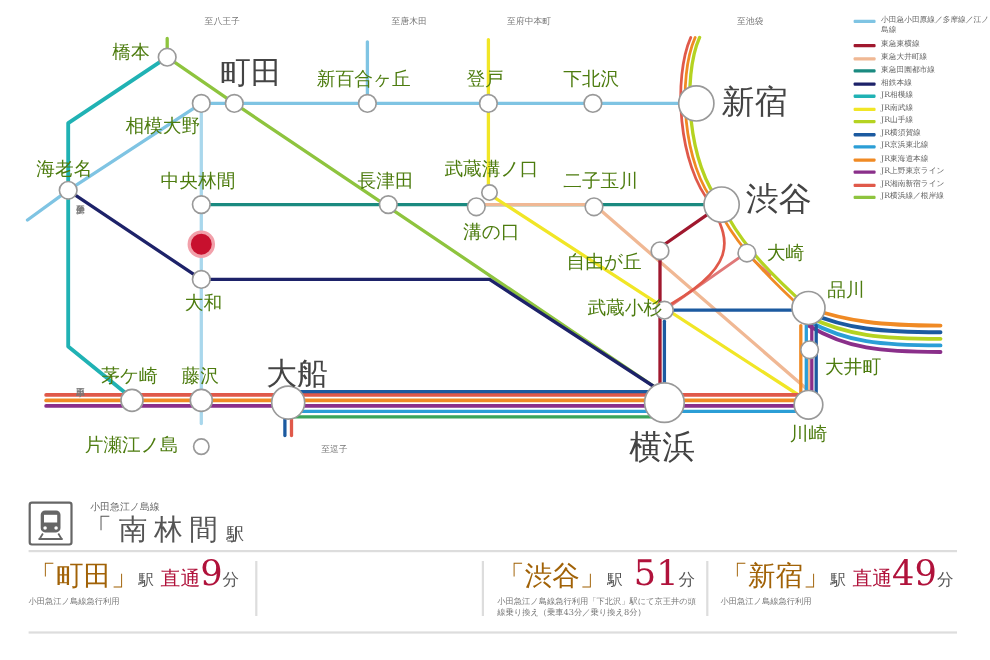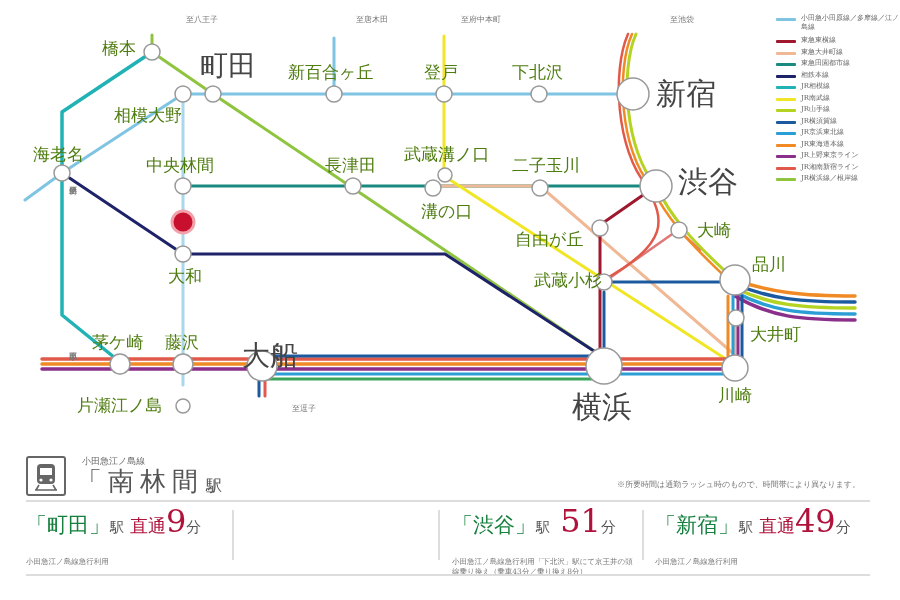--- a/index.html
+++ b/index.html
@@ -19,26 +19,26 @@
   .lg-row.tall{height:22px;}
   
   #info{position:absolute;left:0;top:440px;width:900px;height:160px;}
   .train-icon{position:absolute;left:26px;top:16px;width:40px;height:40px;border:2px solid #666;border-radius:3px;box-sizing:border-box;}
   .line-name{position:absolute;left:82px;top:15px;font-size:9px;color:#666;}
   .station-title{position:absolute;left:76px;top:24px;font-size:26px;color:#555;letter-spacing:6px;}
   .station-suffix{position:absolute;left:206px;top:36px;font-size:16px;color:#555;}
   .note{position:absolute;right:40px;top:39px;font-size:8px;color:#777;}
   .rule{position:absolute;left:26px;width:844px;height:2px;background:#ddd;}
   .card{position:absolute;top:62px;height:70px;}
-  .card .dest-name{font-size:21px;color:#15803d;white-space:nowrap;}
+  .card .dest-name{font-size:25px;color:#a16207;white-space:nowrap;}
   .card .eki{font-size:14px;color:#555;}
   .card .direct{font-size:18px;color:#b0123b;font-weight:normal;margin-left:6px;}
   .card .mins{font-size:32px;color:#b0123b;}
   .card .fun{font-size:15px;color:#555;}
-  .card .sub{font-size:7.5px;color:#777;line-height:1.35;margin-top:17px;}
+  .card .sub{font-size:7.5px;color:#777;line-height:1.35;margin-top:2px;}
   .vsep{position:absolute;top:70px;width:2px;height:50px;background:#ddd;}
 </style>
 </head>
 <body>
 
 <div id="map">
   <svg width="900" height="440" viewBox="0 0 900 440">
     <g fill="none" stroke-linecap="round" stroke-linejoin="round">
 
       <path d="M152 35 L152 52 L213 94 L338 178 L600 355" stroke="#8ec43e" stroke-width="3"></path>
@@ -146,21 +146,21 @@
   <span class="st-label m" style="left:512px;top:157px;">二子玉川</span>
   <span class="st-label xl" style="left:678px;top:167px;">渋谷</span>
   <span class="st-label m" style="left:515px;top:231px;">自由が丘</span>
   <span class="st-label m" style="left:697px;top:222px;">大崎</span>
   <span class="st-label m" style="left:168px;top:268px;">大和</span>
   <span class="st-label m" style="left:534px;top:272px;">武蔵小杉</span>
   <span class="st-label m" style="left:752px;top:256px;">品川</span>
   <span class="st-label m" style="left:750px;top:326px;">大井町</span>
   <span class="st-label m" style="left:92px;top:334px;">茅ケ崎</span>
   <span class="st-label m" style="left:165px;top:334px;">藤沢</span>
-  <span class="st-label l" style="left:242px;top:326px;margin-top:16px;">大船</span>
+  <span class="st-label l" style="left:242px;top:326px;">大船</span>
   <span class="st-label xl" style="left:572px;top:392px;">横浜</span>
   <span class="st-label m" style="left:718px;top:387px;">川崎</span>
   <span class="st-label m" style="left:77px;top:397px;">片瀬江ノ島</span>
 
 
   <div id="legend">
     <div class="lg-row tall">
         <span class="lg-swatch" style="background:#7fc4e3"></span>
         <span class="lg-text">小田急小田原線／多摩線／江ノ島線</span>
       </div>
@@ -225,21 +225,20 @@
       <rect x="9" y="6" width="18" height="20" rx="4" fill="#666"></rect>
       <rect x="12" y="10" width="12" height="7" fill="#fff"></rect>
       <circle cx="13" cy="22" r="1.6" fill="#fff"></circle>
       <circle cx="23" cy="22" r="1.6" fill="#fff"></circle>
       <path d="M11 27 L8 32 M25 27 L28 32 M7 32 L29 32" stroke="#666" stroke-width="1.6" fill="none"></path>
     </svg>
   </div>
   <span class="line-name">小田急江ノ島線</span>
   <span class="station-title">「南林間」</span>
   <span class="station-suffix">駅</span>
-  <span class="note">※所要時間は通勤ラッシュ時のもので、時間帯により異なります。</span>
   <div class="rule" style="top:60px;"></div>
 
   <div class="card" style="left:26px;width:200px;">
     <span class="dest-name">「町田」</span><span class="eki">駅</span><span class="direct">直通</span><span class="mins">9</span><span class="fun">分</span>
     <div class="sub">小田急江ノ島線急行利用</div>
   </div>
   <div class="vsep" style="left:232px;"></div>
   <div class="vsep" style="left:438px;"></div>
   <div class="card" style="left:452px;width:184px;">
     <span class="dest-name">「渋谷」</span><span class="eki">駅</span>&nbsp;&nbsp;<span class="mins">51</span><span class="fun">分</span>

